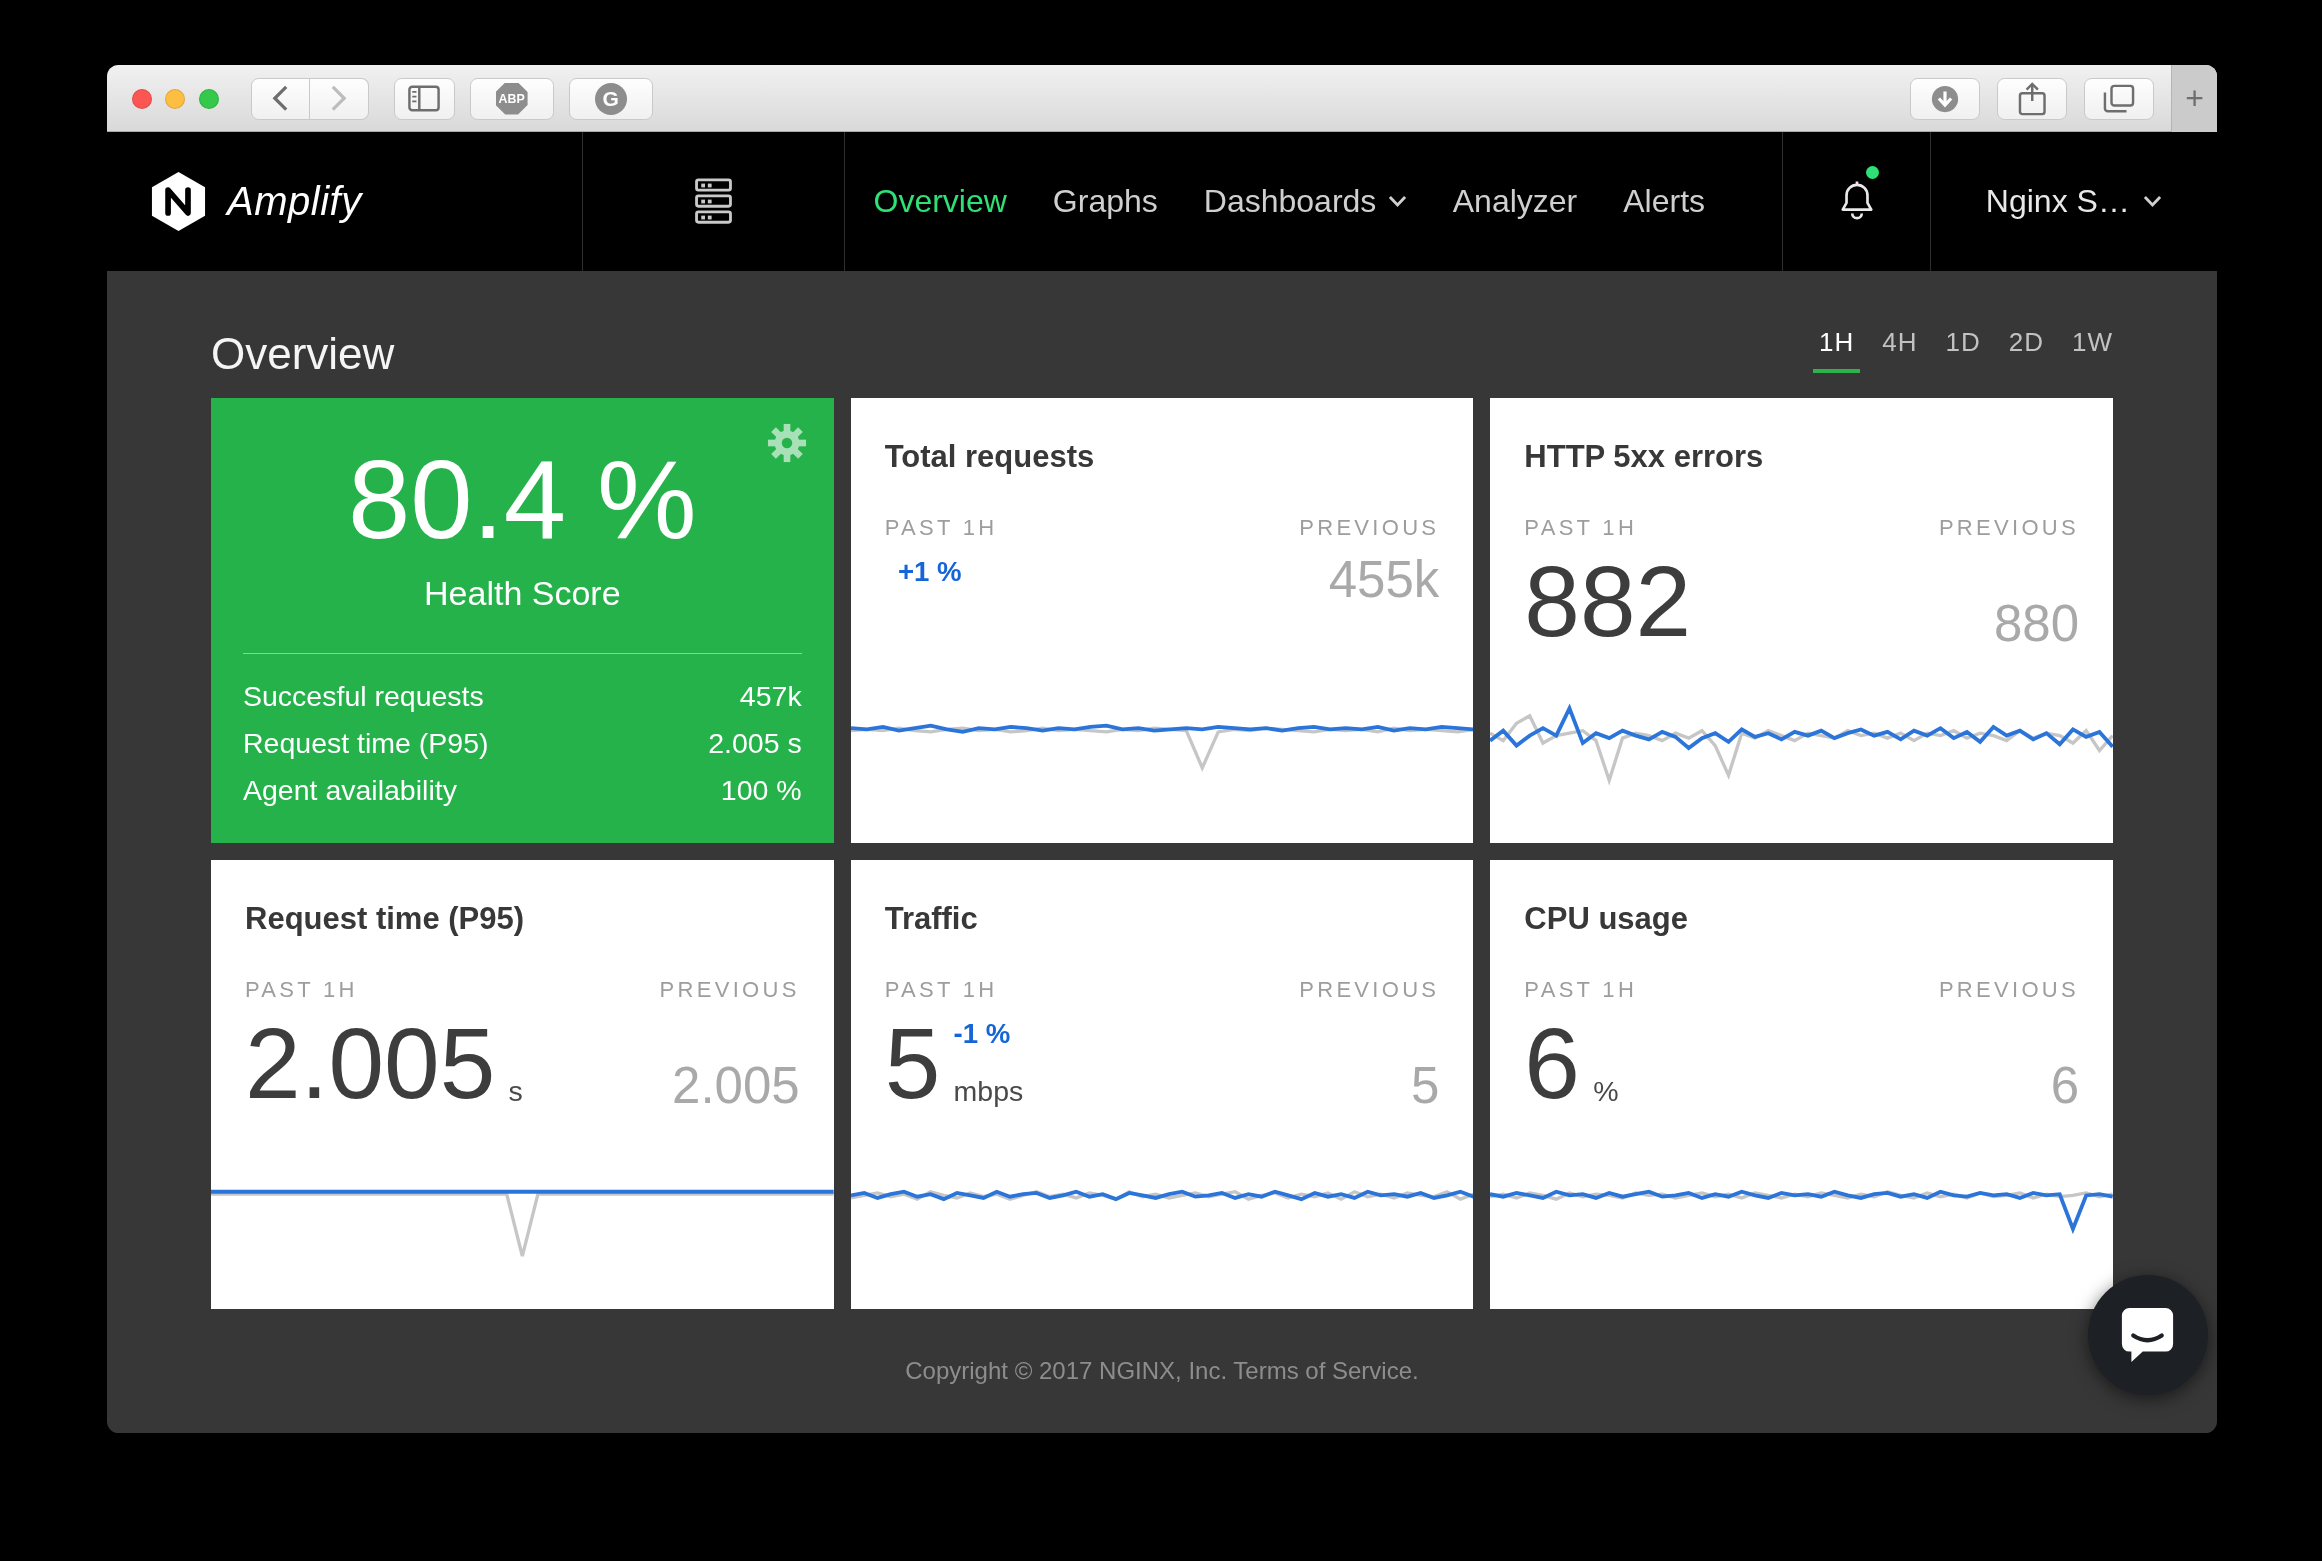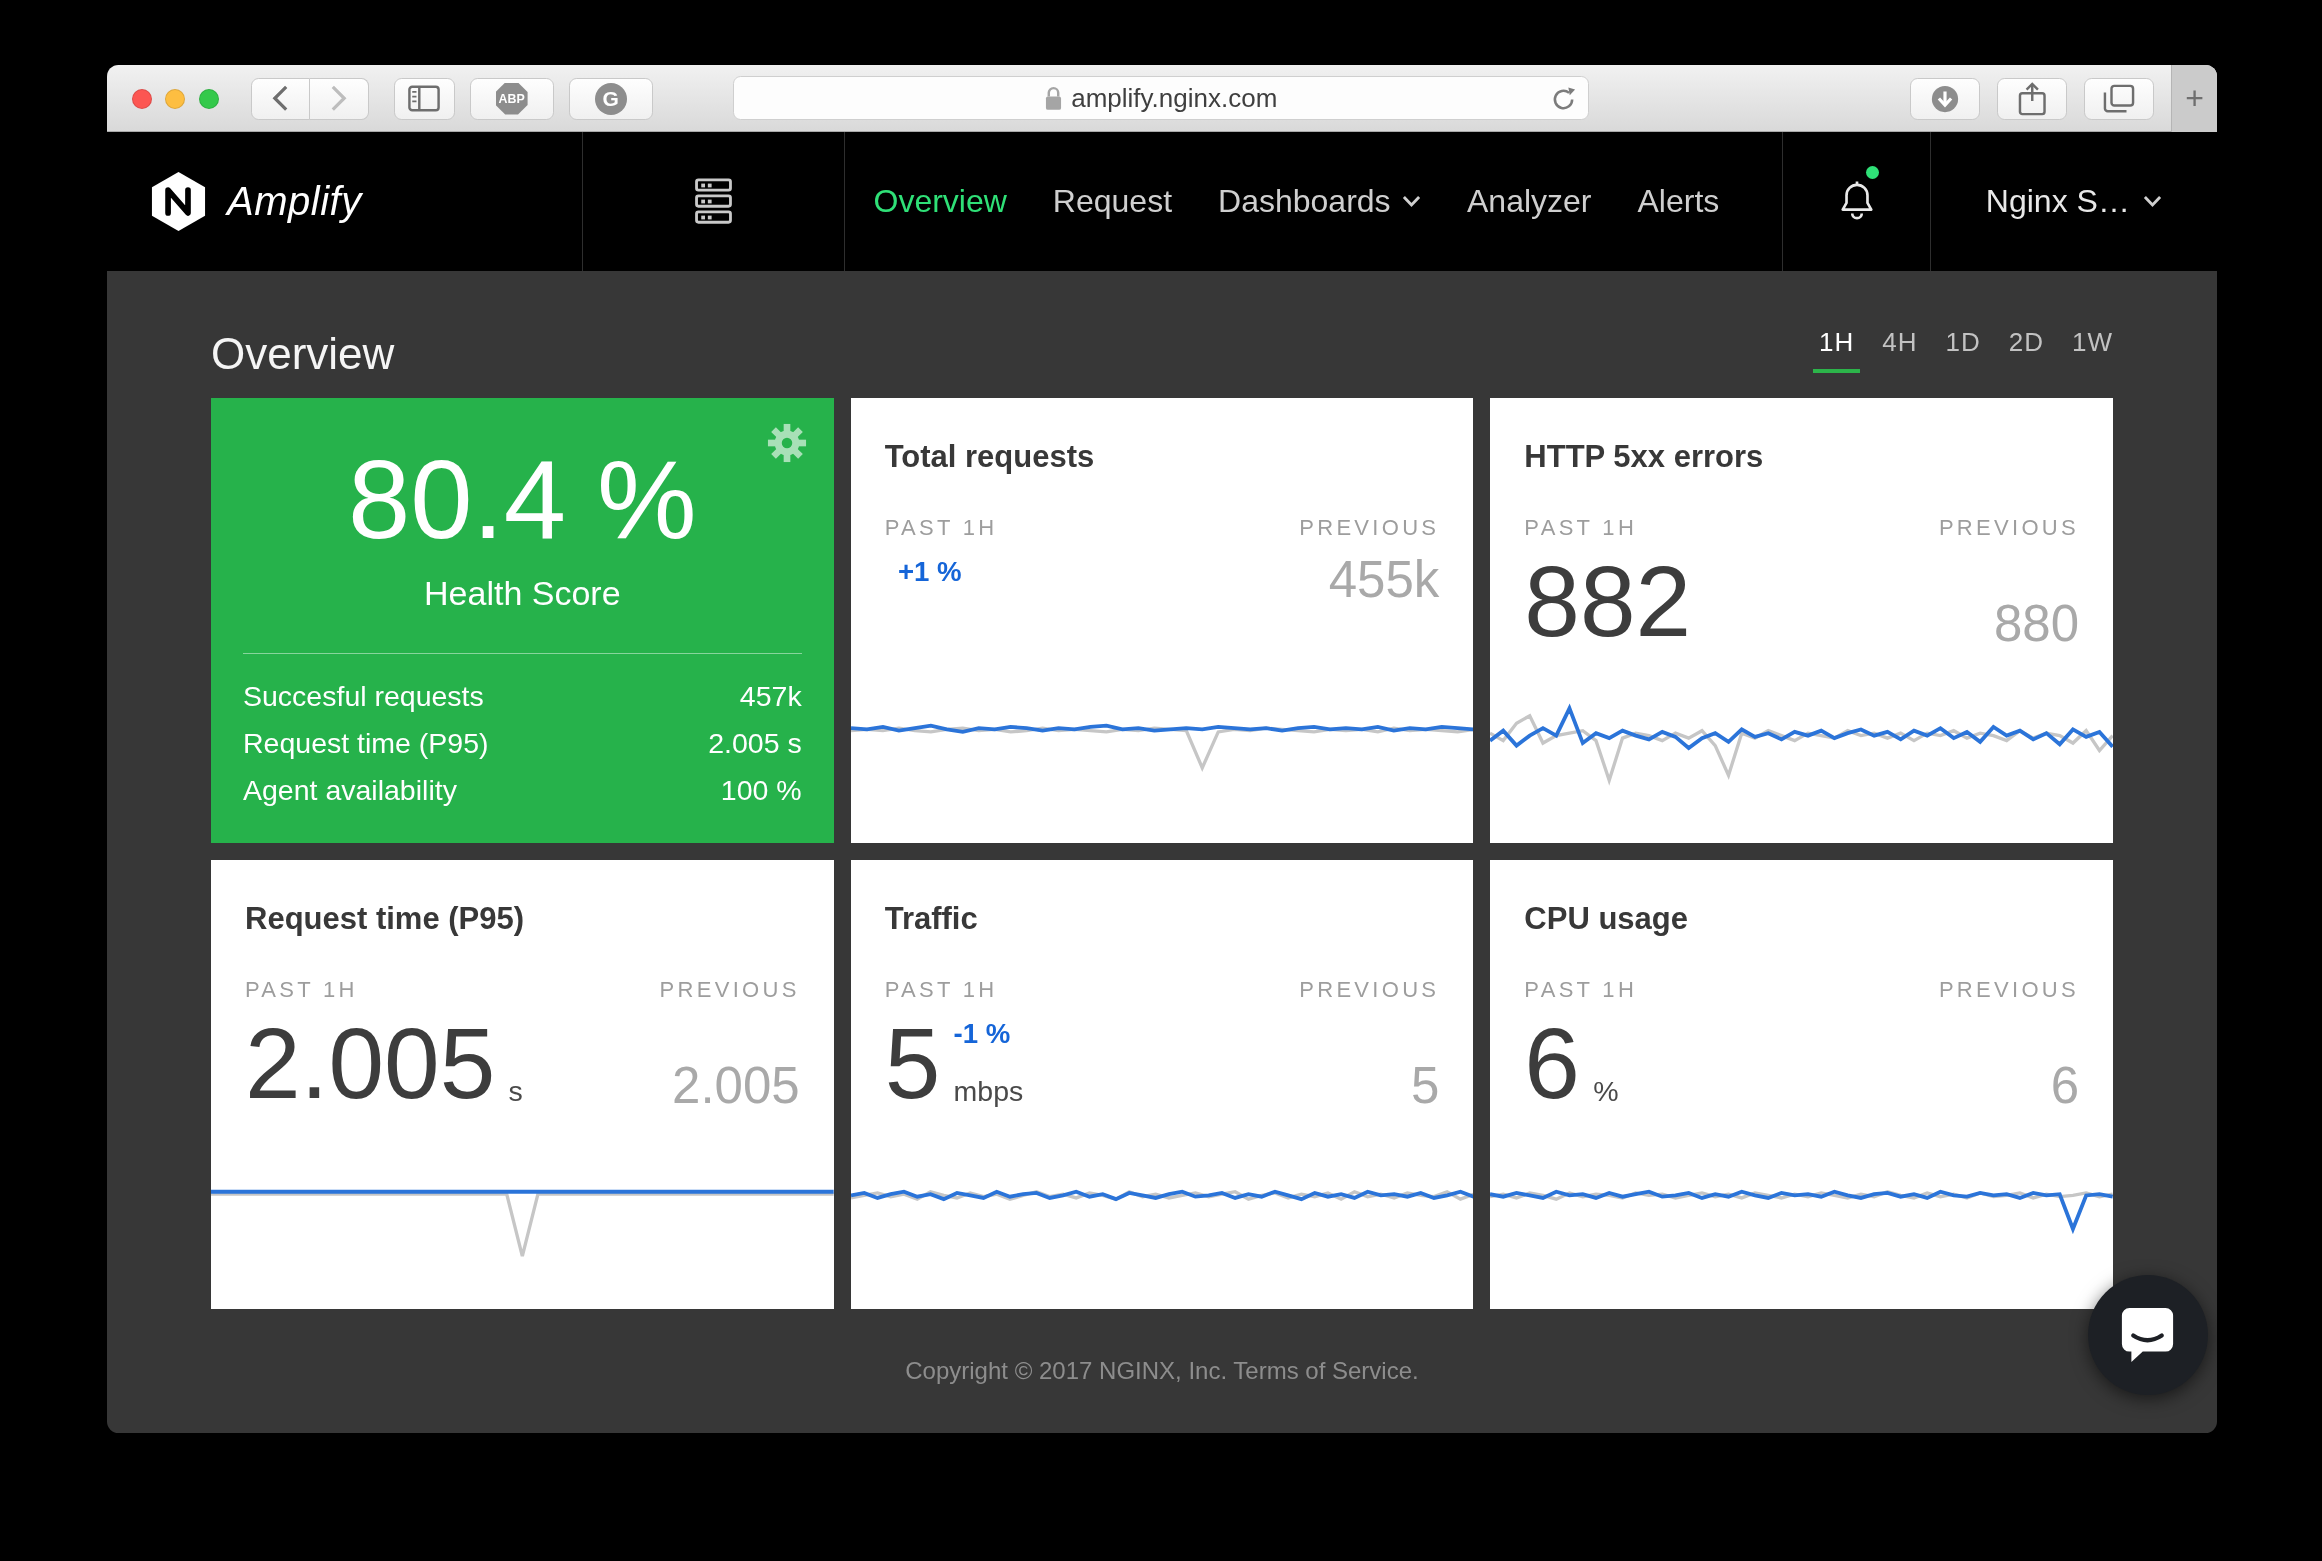--- a/index.html
+++ b/index.html
@@ -132,35 +132,20 @@
         </svg>
       </div>
       <div class="cbtn ext">
         <div class="abp-badge">ABP</div>
       </div>
       <div class="cbtn ext">
         <div class="g-badge">G</div>
       </div>
     </div>
 
-    <div class="urlfield">
-      <span class="lock">
-        <svg width="17" height="25" viewBox="0 0 18 26">
-            <rect x="1" y="11" width="16" height="14" rx="2" fill="#a5a5a5"></rect>
-            <path d="M4 11 V7 a5 5 0 0 1 10 0 V11" fill="none" stroke="#a5a5a5" stroke-width="2.6"></path>
-          </svg>
-      </span>
-      <span>amplify.nginx.com</span>
-      <span class="reload">
-        <svg width="27" height="27" viewBox="0 0 28 28">
-            <path d="M23 14 a9 9 0 1 1 -3.2 -6.9" fill="none" stroke="#7c7c7c" stroke-width="2.6"></path>
-            <polygon points="19,1.5 26,3.5 20.5,9.5" fill="#7c7c7c"></polygon>
-          </svg>
-      </span>
-    </div>
 
     <div class="right">
       <div class="cbtn">
         <svg width="30" height="30" viewBox="0 0 32 32">
           <circle cx="16" cy="16" r="14" fill="#8d8d8d"></circle>
           <line x1="16" y1="8" x2="16" y2="21" stroke="#fff" stroke-width="3.4"></line>
           <polyline points="9.5,15.5 16,22.5 22.5,15.5" fill="none" stroke="#fff" stroke-width="3.4"></polyline>
         </svg>
       </div>
       <div class="cbtn">
@@ -205,21 +190,21 @@
             <rect x="20" y="44" width="4" height="4"></rect>
         </g>
       </svg>
     </div>
 
     <div class="menu">
       <div class="menu-item active">
         <span>Overview</span>
       </div>
       <div class="menu-item">
-        <span>Request</span>
+        <span>Graphs</span>
       </div>
       <div class="menu-item">
         <span>Dashboards</span>
         <svg width="19" height="12.4" viewBox="0 0 20 13">
             <polyline points="2,2 10,10.5 18,2" fill="none" stroke="#cfcfcf" stroke-width="3"></polyline>
           </svg>
       </div>
       <div class="menu-item">
         <span>Analyzer</span>
       </div>

